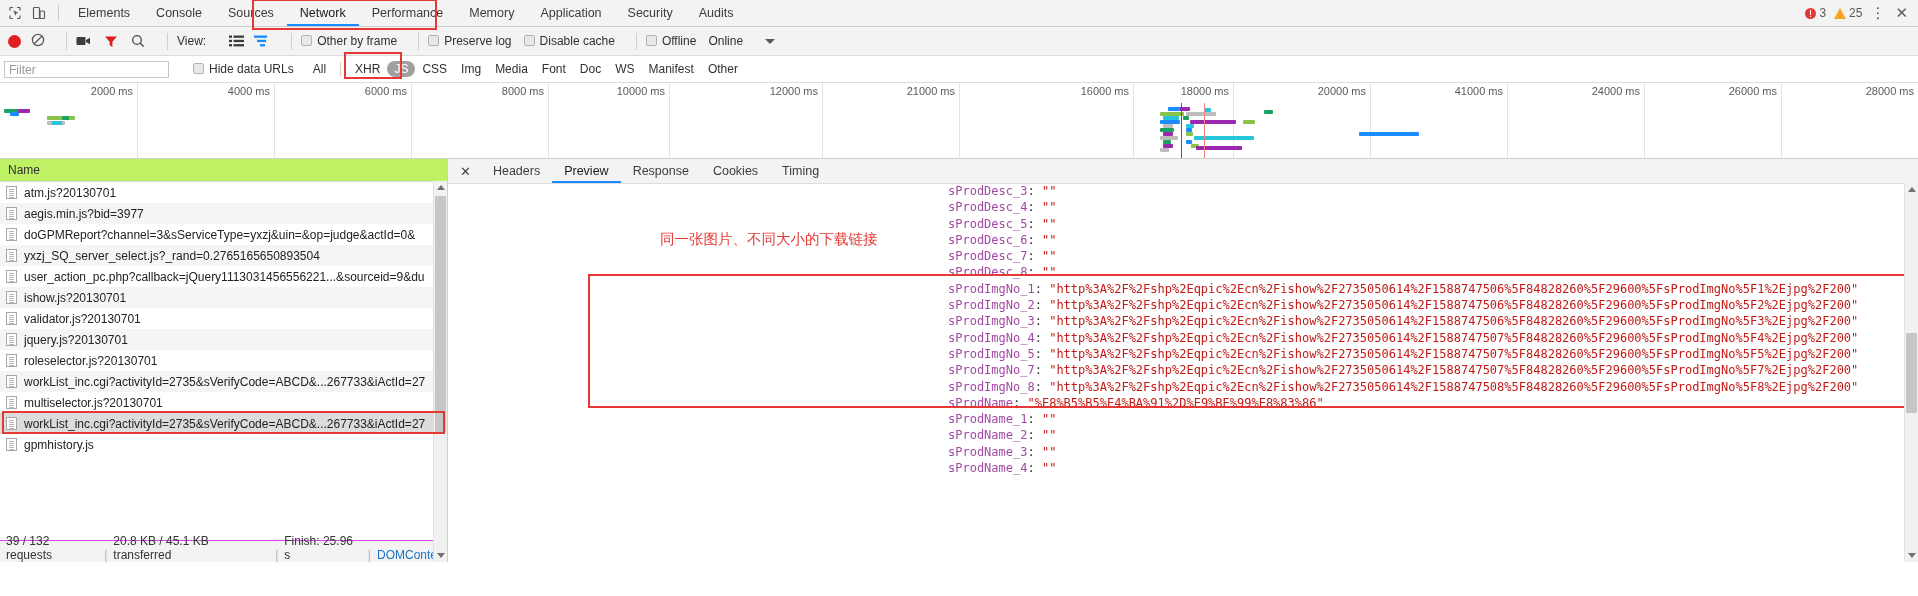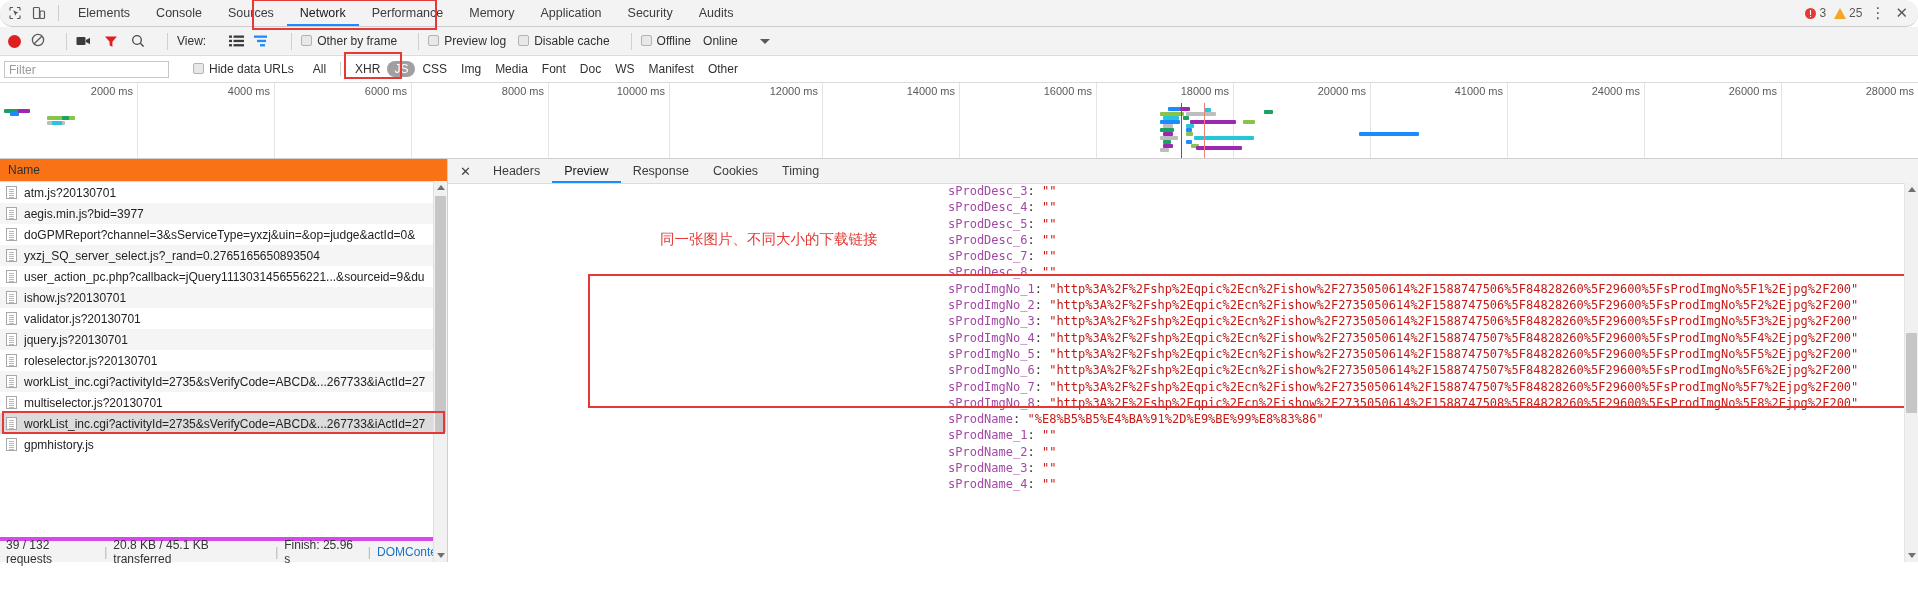--- a/index.html
+++ b/index.html
@@ -8,21 +8,21 @@
     background:#fff;
     font-family:"Liberation Sans","DejaVu Sans",sans-serif;
     font-size:12px;color:#303030;
     -webkit-font-smoothing:antialiased;
   }
   .app{position:relative;width:1918px;height:596px;}
 
   
   .tabbar{
     position:relative;height:26px;background:#f3f3f3;
-    border-bottom:1px solid #cdcdcd;display:flex;align-items:center;border-radius:13px;
+    border-bottom:1px solid #cdcdcd;display:flex;align-items:center;
   }
   .tb-icons{display:flex;align-items:center;padding:0 6px 0 8px;gap:10px;}
   .tb-icons svg{display:block;}
   .tb-sep{width:1px;height:16px;background:#ccc;margin:0 6px;}
   .tabs{display:flex;align-items:stretch;height:26px;}
   .tab{
     padding:0 13px;display:flex;align-items:center;height:26px;
     font-size:12.5px;color:#3c3c3c;cursor:default;white-space:nowrap;
   }
   .tab.active{color:#1a1a1a;box-shadow:inset 0 -2px 0 #1a8cff;}
@@ -73,21 +73,21 @@
   }
   .ov-tick{position:absolute;top:0;height:75px;border-right:1px solid #e3e3e3;}
   .ov-tick span{position:absolute;right:4px;top:2px;font-size:11px;color:#5a5a5a;white-space:nowrap;}
   .ov-bar{position:absolute;height:4px;border-radius:1px;}
   .ov-line{position:absolute;top:20px;bottom:0;width:1px;}
 
   
   .panes{display:flex;height:403px;}
   .left{width:447px;border-right:1px solid #cfcfcf;display:flex;flex-direction:column;background:#fff;position:relative;}
   .lst-head{
-    height:22px;background:#f97316;border-bottom:1px solid #dcdcdc;
+    height:22px;background:#bef264;border-bottom:1px solid #dcdcdc;
     display:flex;align-items:center;padding-left:8px;font-size:12px;color:#303030;
   }
   .lst{flex:1;overflow:hidden;position:relative;}
   .row{
     height:21px;display:flex;align-items:center;padding-left:6px;font-size:12px;
     color:#222;white-space:nowrap;overflow:hidden;box-sizing:border-box;
   }
   .row.alt{background:#f5f5f5;}
   .row.sel{background:#dcdcdc;}
   .fic{
@@ -103,22 +103,22 @@
     position:absolute;right:0;top:22px;width:13px;bottom:0;background:#f1f1f1;border-left:1px solid #e0e0e0;
   }
   .sb-up,.sb-dn{width:13px;height:13px;display:flex;align-items:center;justify-content:center;}
   .sb-up{position:absolute;top:0;}
   .sb-dn{position:absolute;bottom:0;}
   .arr-u{width:0;height:0;border-left:4px solid transparent;border-right:4px solid transparent;border-bottom:5px solid #707070;}
   .arr-d{width:0;height:0;border-left:4px solid transparent;border-right:4px solid transparent;border-top:5px solid #707070;}
   .sb-thumb{position:absolute;left:1px;width:11px;background:#c6c6c6;border-radius:1px;}
 
   .statusbar{
-    height:21px;border-top:4px solid #d946ef;background:#f3f3f3;
-    display:flex;align-items:center;padding-left:6px;font-size:12px;color:#333;gap:0;
+    height:21px;border-top:1px solid #d946ef;background:#f3f3f3;
+    display:flex;align-items:flex-end;padding-left:6px;font-size:12px;color:#333;gap:0;
   }
   .st-sep{margin:0 6px;color:#b5b5b5;}
   .st-link{color:#1a73c8;}
 
   
   .right{flex:1;display:flex;flex-direction:column;background:#fff;position:relative;overflow:hidden;}
   .sub-tabbar{
     height:24px;background:#f3f3f3;border-bottom:1px solid #dcdcdc;
     display:flex;align-items:stretch;font-size:12.5px;
   }
@@ -231,21 +231,21 @@
     <span class="tl-ic">
       <svg width="15" height="12" viewBox="0 0 15 12">
           <rect x="0" y="0.5" width="13" height="2.3" fill="#1a8cff"></rect>
           <rect x="3" y="4.8" width="9" height="2.3" fill="#1a8cff"></rect>
           <rect x="6" y="9.1" width="5" height="2.3" fill="#1a8cff"></rect>
         </svg>
     </span>
     <span class="tool-sep"></span>
     <label class="optlbl"><span class="cb cb-grey"></span><span>Other by frame</span></label>
     <span class="tool-sep"></span>
-    <label class="optlbl"><span class="cb cb-grey"></span><span>Preview log</span></label>
+    <label class="optlbl"><span class="cb cb-grey"></span><span>Preserve log</span></label>
     <label class="optlbl"><span class="cb cb-grey"></span><span>Disable cache</span></label>
     <span class="tool-sep"></span>
     <label class="optlbl"><span class="cb cb-grey"></span><span>Offline</span></label>
     <span class="optlbl">Online</span>
     <span class="caret-dn"></span>
   </div>
 
   <div class="filterrow">
     <div class="filter-input">Filter</div>
     <div class="ftypes">
@@ -281,23 +281,23 @@
         <div class="ov-tick" style="left: 411px; width: 137px;">
           <span>8000 ms</span>
         </div>
         <div class="ov-tick" style="left: 532px; width: 137px;">
           <span>10000 ms</span>
         </div>
         <div class="ov-tick" style="left: 685px; width: 137px;">
           <span>12000 ms</span>
         </div>
         <div class="ov-tick" style="left: 822px; width: 137px;">
-          <span>14000 ms</span>
-        </div>
-        <div class="ov-tick" style="left: 959px; width: 137px;">
+          <span>21000 ms</span>
+        </div>
+        <div class="ov-tick" style="left: 959px; width: 137px; padding-left: 37px;">
           <span>16000 ms</span>
         </div>
         <div class="ov-tick" style="left: 1096px; width: 137px;">
           <span>18000 ms</span>
         </div>
         <div class="ov-tick" style="left: 1233px; width: 137px;">
           <span>20000 ms</span>
         </div>
         <div class="ov-tick" style="left: 1370px; width: 137px;">
           <span>41000 ms</span>
@@ -450,21 +450,20 @@
             <div class="pv-line"><span class="k">sProdDesc_4</span><span class="plain">: </span><span class="v">""</span></div>
             <div class="pv-line"><span class="k">sProdDesc_5</span><span class="plain">: </span><span class="v">""</span></div>
             <div class="pv-line"><span class="k">sProdDesc_6</span><span class="plain">: </span><span class="v">""</span></div>
             <div class="pv-line"><span class="k">sProdDesc_7</span><span class="plain">: </span><span class="v">""</span></div>
             <div class="pv-line"><span class="k">sProdDesc_8</span><span class="plain">: </span><span class="v">""</span></div>
             <div class="pv-line"><span class="k">sProdImgNo_1</span><span class="plain">: </span><span class="v">"http%3A%2F%2Fshp%2Eqpic%2Ecn%2Fishow%2F2735050614%2F1588747506%5F84828260%5F29600%5FsProdImgNo%5F1%2Ejpg%2F200"</span></div>
             <div class="pv-line"><span class="k">sProdImgNo_2</span><span class="plain">: </span><span class="v">"http%3A%2F%2Fshp%2Eqpic%2Ecn%2Fishow%2F2735050614%2F1588747506%5F84828260%5F29600%5FsProdImgNo%5F2%2Ejpg%2F200"</span></div>
             <div class="pv-line"><span class="k">sProdImgNo_3</span><span class="plain">: </span><span class="v">"http%3A%2F%2Fshp%2Eqpic%2Ecn%2Fishow%2F2735050614%2F1588747506%5F84828260%5F29600%5FsProdImgNo%5F3%2Ejpg%2F200"</span></div>
             <div class="pv-line"><span class="k">sProdImgNo_4</span><span class="plain">: </span><span class="v">"http%3A%2F%2Fshp%2Eqpic%2Ecn%2Fishow%2F2735050614%2F1588747507%5F84828260%5F29600%5FsProdImgNo%5F4%2Ejpg%2F200"</span></div>
             <div class="pv-line"><span class="k">sProdImgNo_5</span><span class="plain">: </span><span class="v">"http%3A%2F%2Fshp%2Eqpic%2Ecn%2Fishow%2F2735050614%2F1588747507%5F84828260%5F29600%5FsProdImgNo%5F5%2Ejpg%2F200"</span></div>
-            <div class="pv-line"><span class="k">sProdImgNo_6</span><span class="plain">: </span><span class="v">"http%3A%2F%2Fshp%2Eqpic%2Ecn%2Fishow%2F2735050614%2F1588747507%5F84828260%5F29600%5FsProdImgNo%5F6%2Ejpg%2F200"</span></div>
             <div class="pv-line"><span class="k">sProdImgNo_7</span><span class="plain">: </span><span class="v">"http%3A%2F%2Fshp%2Eqpic%2Ecn%2Fishow%2F2735050614%2F1588747507%5F84828260%5F29600%5FsProdImgNo%5F7%2Ejpg%2F200"</span></div>
             <div class="pv-line"><span class="k">sProdImgNo_8</span><span class="plain">: </span><span class="v">"http%3A%2F%2Fshp%2Eqpic%2Ecn%2Fishow%2F2735050614%2F1588747508%5F84828260%5F29600%5FsProdImgNo%5F8%2Ejpg%2F200"</span></div>
             <div class="pv-line"><span class="k">sProdName</span><span class="plain">: </span><span class="v">"%E8%B5%B5%E4%BA%91%2D%E9%BE%99%E8%83%86"</span></div>
             <div class="pv-line"><span class="k">sProdName_1</span><span class="plain">: </span><span class="v">""</span></div>
             <div class="pv-line"><span class="k">sProdName_2</span><span class="plain">: </span><span class="v">""</span></div>
             <div class="pv-line"><span class="k">sProdName_3</span><span class="plain">: </span><span class="v">""</span></div>
             <div class="pv-line"><span class="k">sProdName_4</span><span class="plain">: </span><span class="v">""</span></div>
           </div>
         <div class="annot-note" style="left:212px;top:46px;">同一张图片、不同大小的下载链接</div>
         <div class="annot-box" style="left:140px;top:90px;width:1320px;height:134px;"></div>

